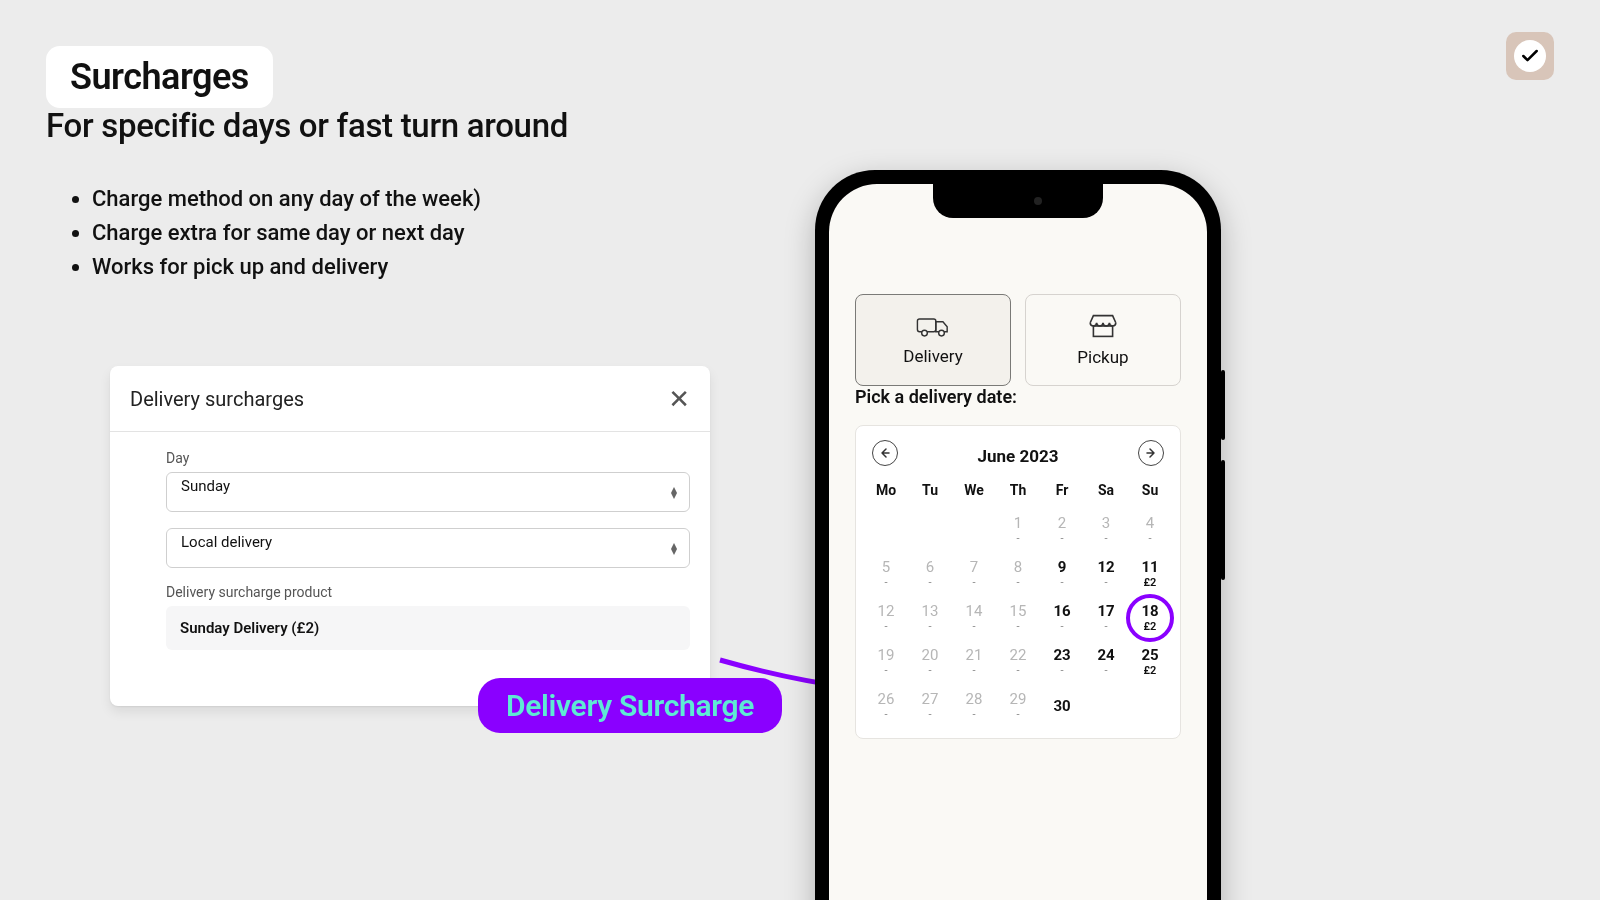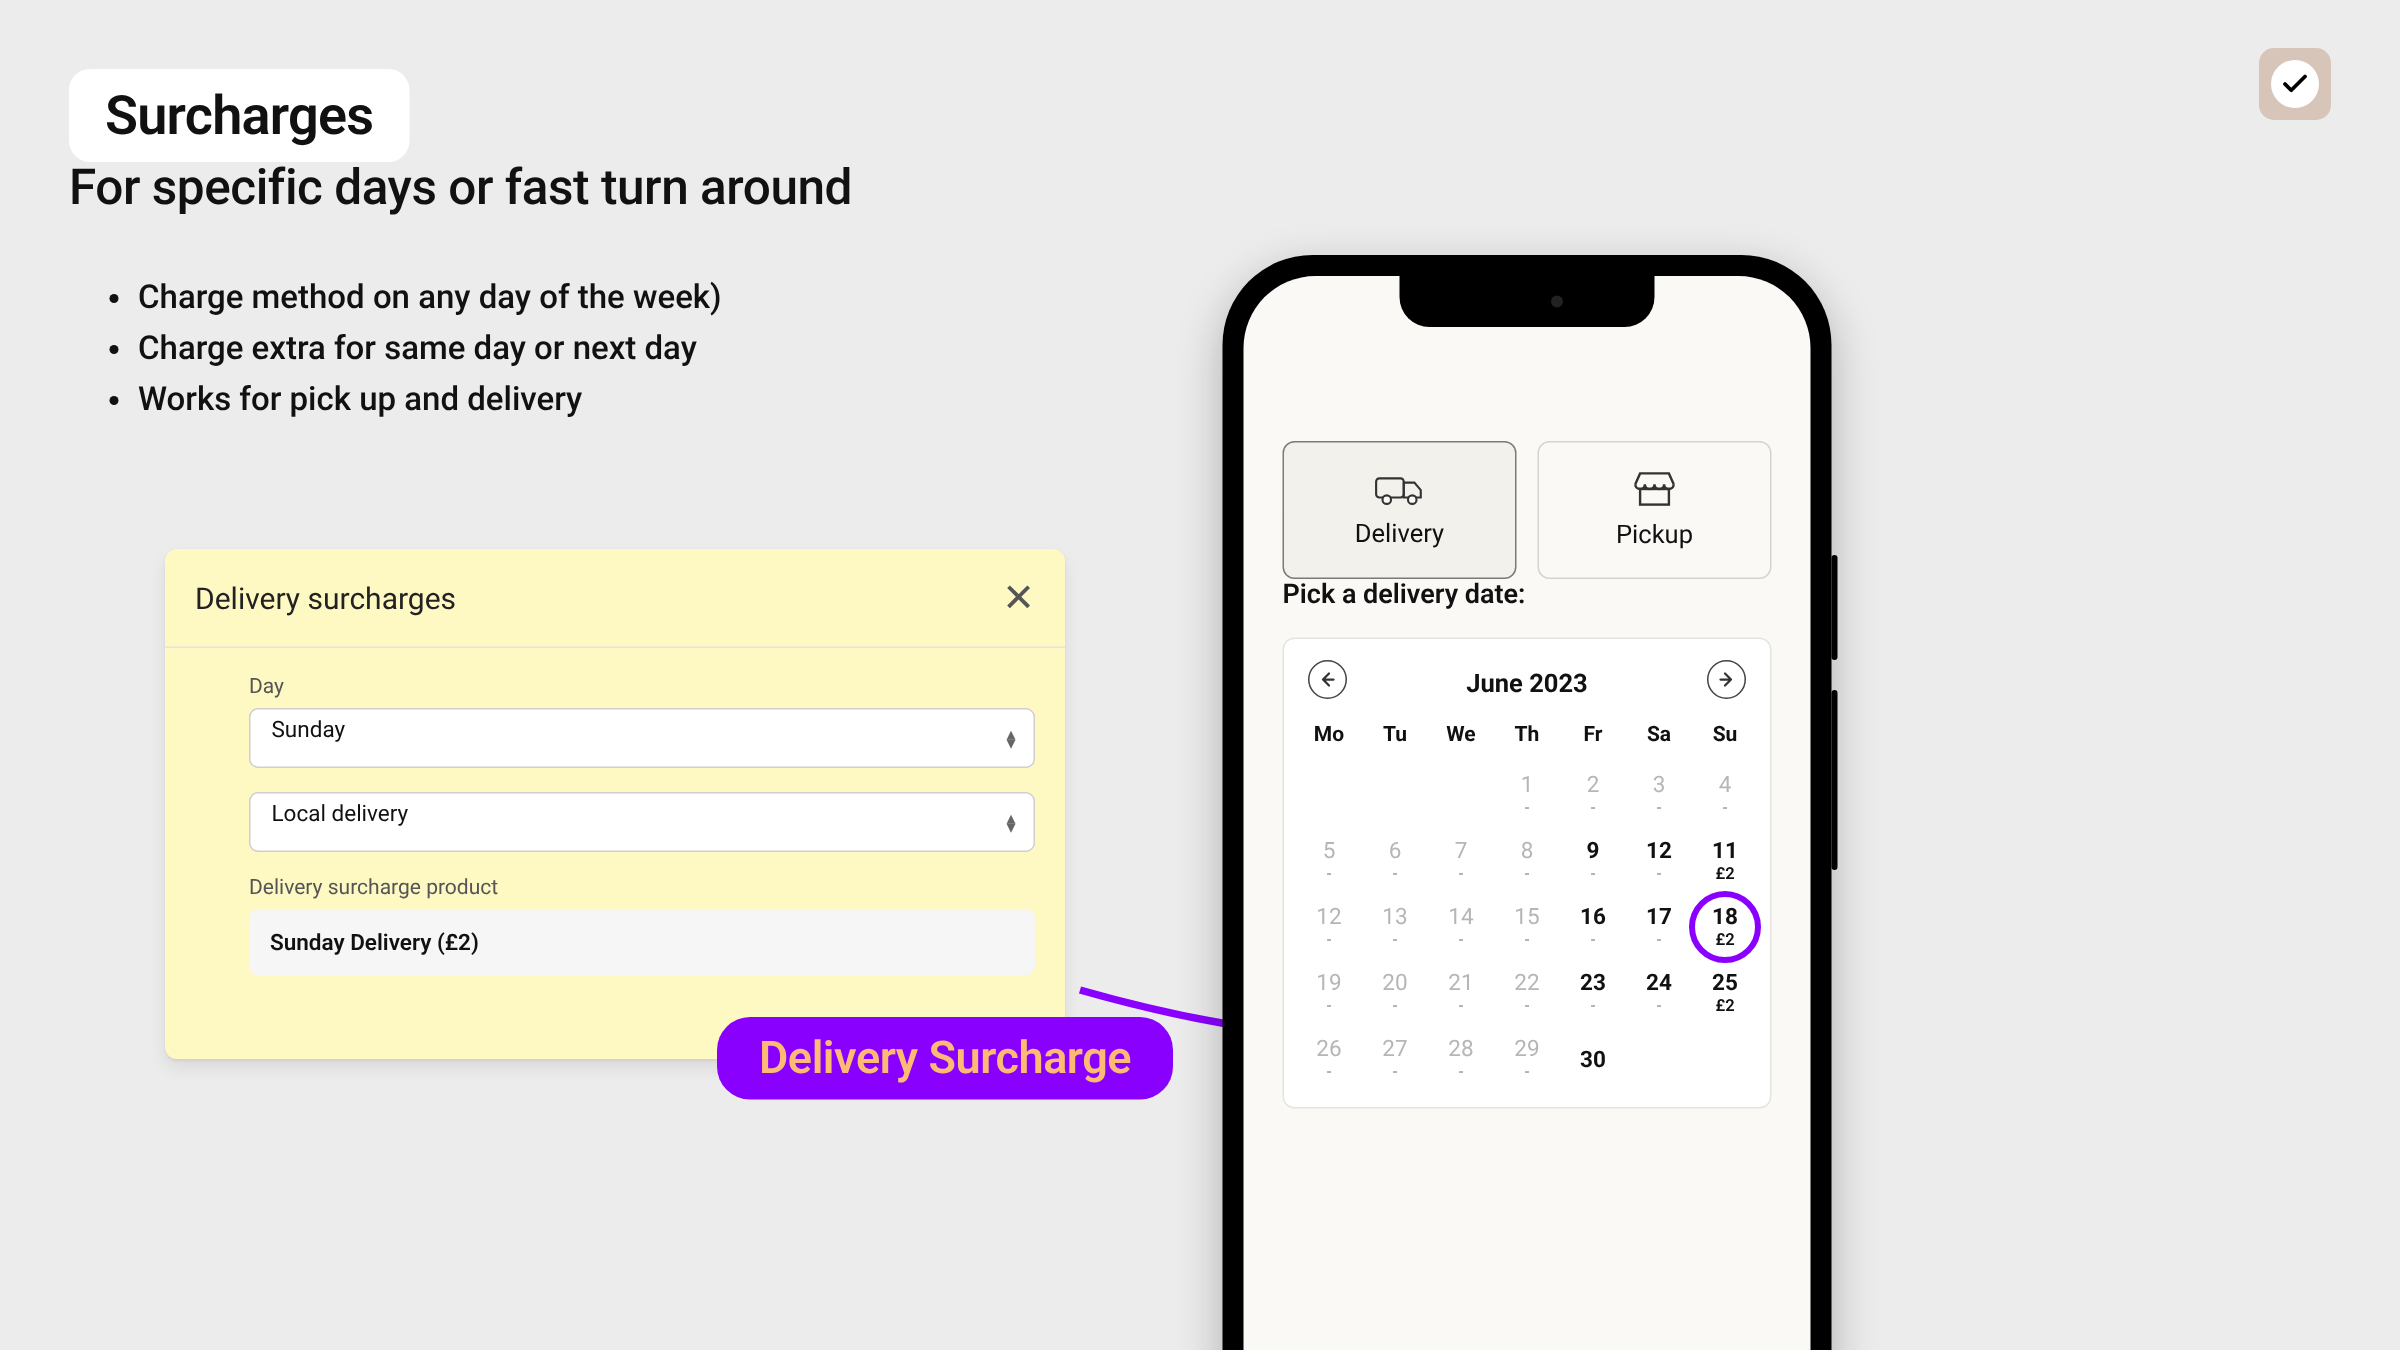--- a/index.html
+++ b/index.html
@@ -59,21 +59,21 @@
     display:flex; align-items:center; justify-content:center;
   }
   .brand-text .line1 { font-size: 22px; font-weight: 700; letter-spacing: -0.3px; }
   .brand-text .line2 { font-size: 18px; font-weight: 500; }
 
   
   .modal {
     position: absolute;
     left: 110px; top: 366px;
     width: 600px; height: 340px;
-    background: #fef9c3;
+    background: #ffffff;
     border-radius: 8px;
     box-shadow: 0 6px 12px rgba(0,0,0,0.08), 0 1px 2px rgba(0,0,0,0.06);
     overflow: hidden;
   }
   .modal-header {
     height: 66px;
     padding: 0 20px;
     display: flex; align-items: center; justify-content: space-between;
     border-bottom: 1px solid #e3e3e3;
   }
@@ -105,21 +105,21 @@
     padding: 0 14px;
     font-size: 15px; font-weight: 600;
     margin-top: 6px;
   }
 
   
   .surcharge-pill {
     position: absolute;
     left: 478px; top: 678px;
     background: #8a00ff;
-    color: #fdba74;
+    color: #5eead4;
     border-radius: 22px;
     padding: 10px 28px;
     font-size: 30px;
     font-weight: 600;
     letter-spacing: -0.3px;
   }
 
   
   .arrow-layer {
     position: absolute;

